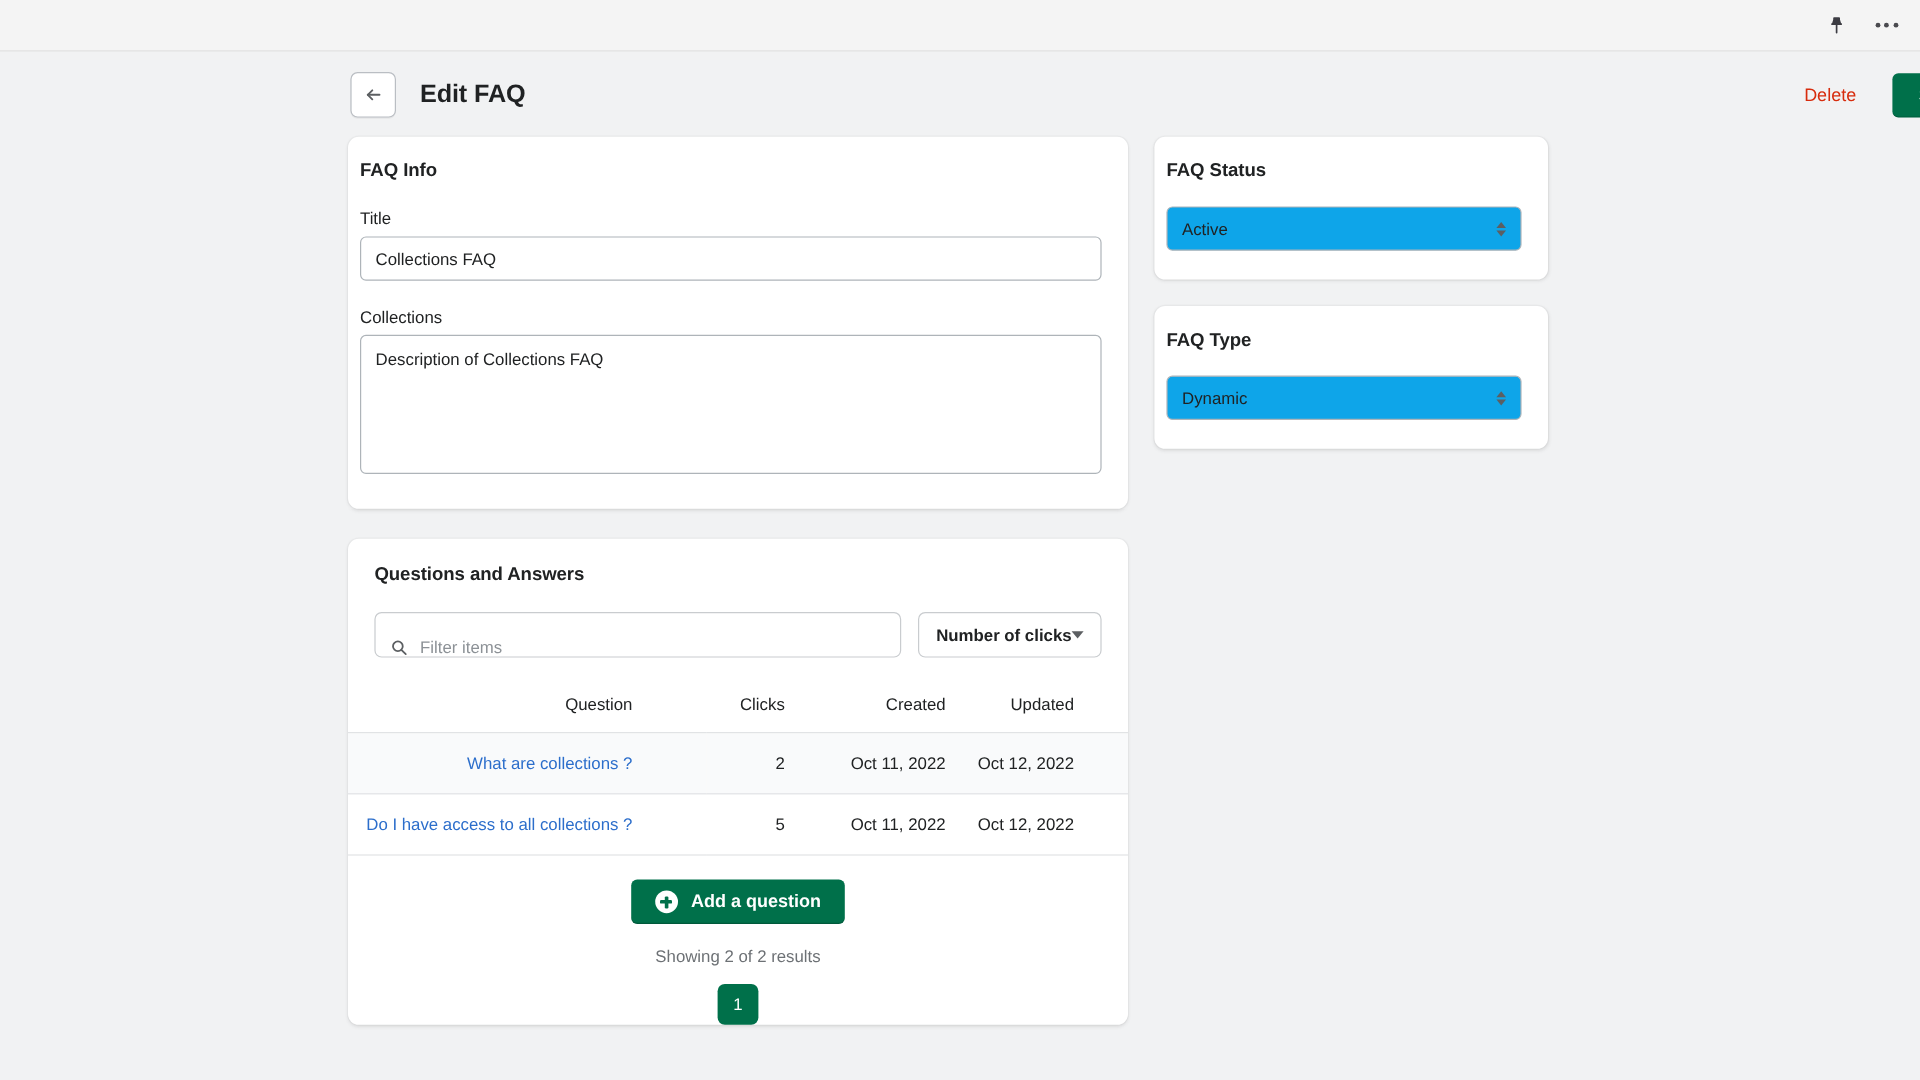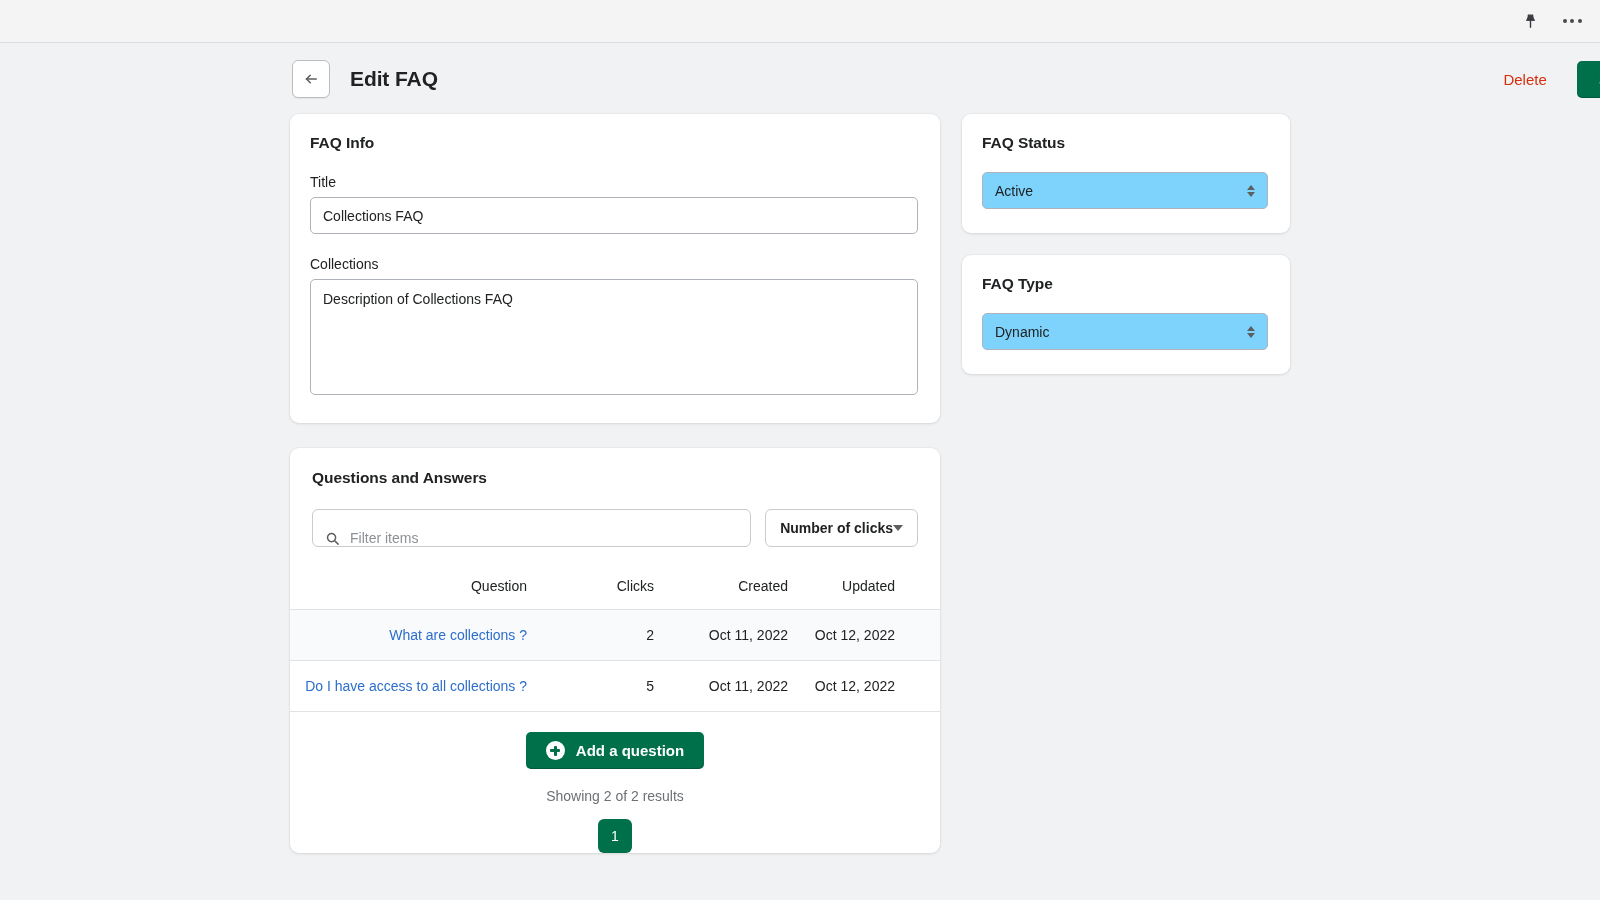--- a/index.html
+++ b/index.html
@@ -129,21 +129,21 @@
     margin-top: 4px;
   }
   .col-main { width: 650px; flex: none; }
   .col-side { width: 328px; flex: none; }
 
   .card {
     background: #FFFFFF;
     border-radius: 9px;
     box-shadow: 0 0 0 1px rgba(63,63,68,0.03), 0 1px 3px rgba(63,63,68,0.12);
   }
-  .card-pad { padding: 20px 22px 24px 20px; }
+  .card-pad { padding: 20px 22px 24px 10px; }
 
   .card-title {
     font-size: 15.5px;
     font-weight: bold;
     color: #202223;
     letter-spacing: -0.05px;
   }
 
   
   .field { margin-top: 22px; }
@@ -183,21 +183,21 @@
   
   .select-wrap {
     position: relative;
     margin-top: 20px;
   }
   .select-box {
     width: 100%;
     height: 37px;
     border: 1px solid #AEB4B9;
     border-radius: 5px;
-    background: #7dd3fc;
+    background: #0ea5e9;
     display: flex;
     align-items: center;
     padding: 0 12px;
     font-size: 14px;
     color: #202223;
     cursor: pointer;
   }
   .select-arrows {
     position: absolute;
     right: 13px;

